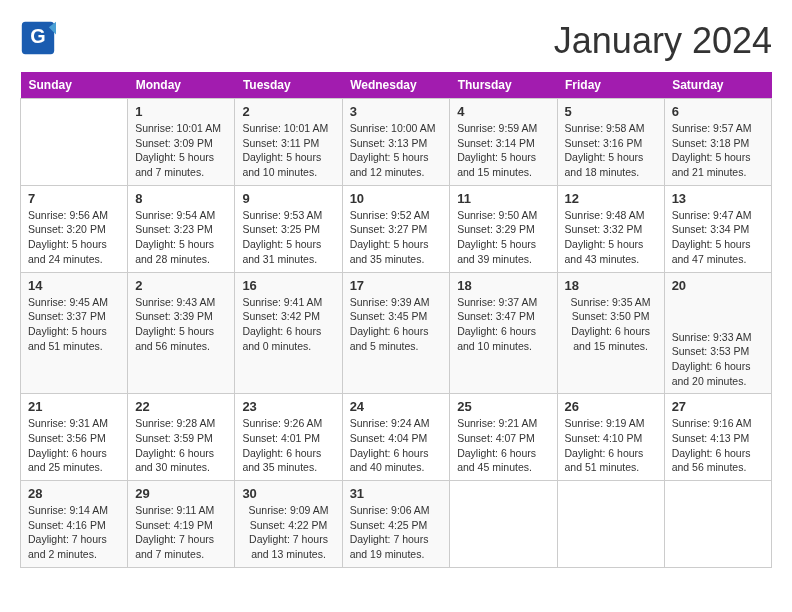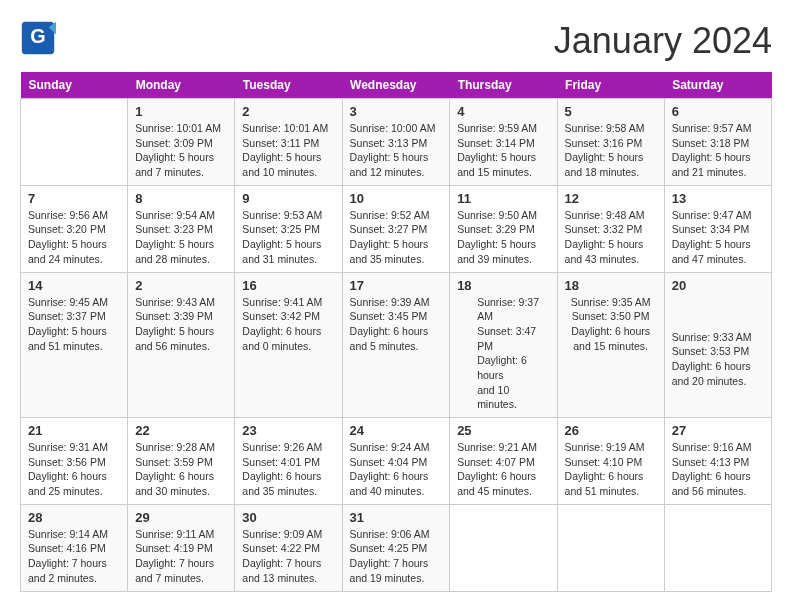--- a/index.html
+++ b/index.html
@@ -237,21 +237,21 @@
         </td>
         <td>
           <span class="day-num">17</span>
           <div class="day-info" style="white-space: pre-line;">Sunrise: 9:39 AM
 Sunset: 3:45 PM
 Daylight: 6 hours
 and 5 minutes.</div>
         </td>
         <td>
           <span class="day-num">18</span>
-          <div class="day-info" style="white-space: pre-line; margin-left: 20px;">Sunrise: 9:37 AM
+          <div class="day-info" style="white-space: pre-line;">Sunrise: 9:37 AM
 Sunset: 3:47 PM
 Daylight: 6 hours
 and 10 minutes.</div>
         </td>
         <td>
           <span class="day-num">18</span>
           <div class="day-info" style="white-space: pre-line; text-align: center;">Sunrise: 9:35 AM
 Sunset: 3:50 PM
 Daylight: 6 hours
 and 15 minutes.</div>
@@ -325,21 +325,21 @@
         </td>
         <td>
           <span class="day-num">29</span>
           <div class="day-info" style="white-space: pre-line;">Sunrise: 9:11 AM
 Sunset: 4:19 PM
 Daylight: 7 hours
 and 7 minutes.</div>
         </td>
         <td>
           <span class="day-num">30</span>
-          <div class="day-info" style="white-space: pre-line;">Sunrise: 9:09 AM
+          <div class="day-info" style="white-space: pre-line; text-align: center;">Sunrise: 9:09 AM
 Sunset: 4:22 PM
 Daylight: 7 hours
 and 13 minutes.</div>
         </td>
         <td>
           <span class="day-num">31</span>
           <div class="day-info" style="white-space: pre-line;">Sunrise: 9:06 AM
 Sunset: 4:25 PM
 Daylight: 7 hours
 and 19 minutes.</div>

